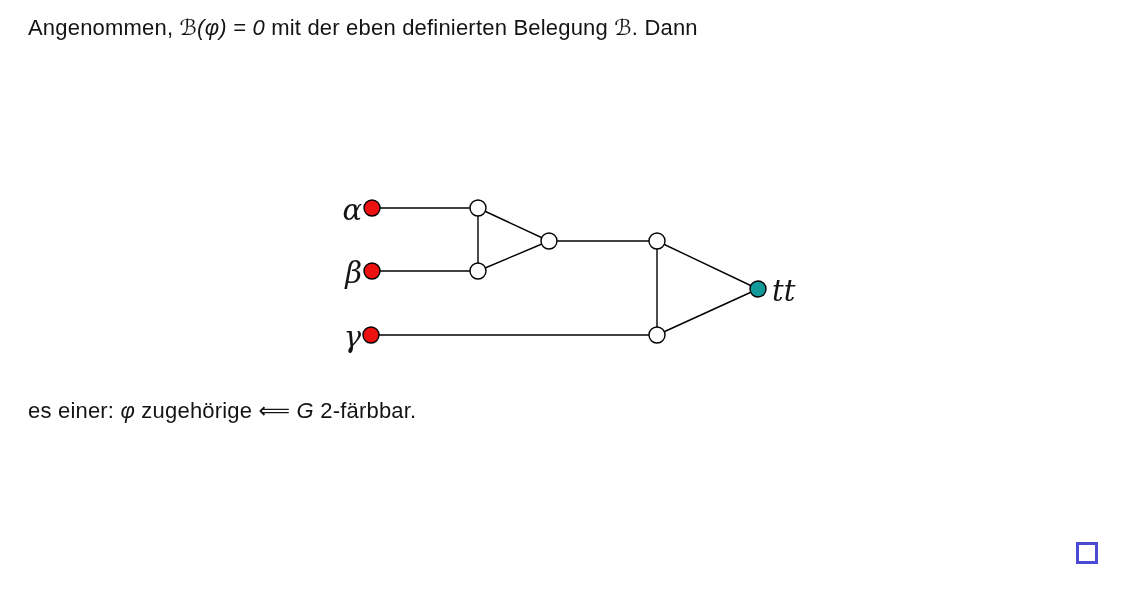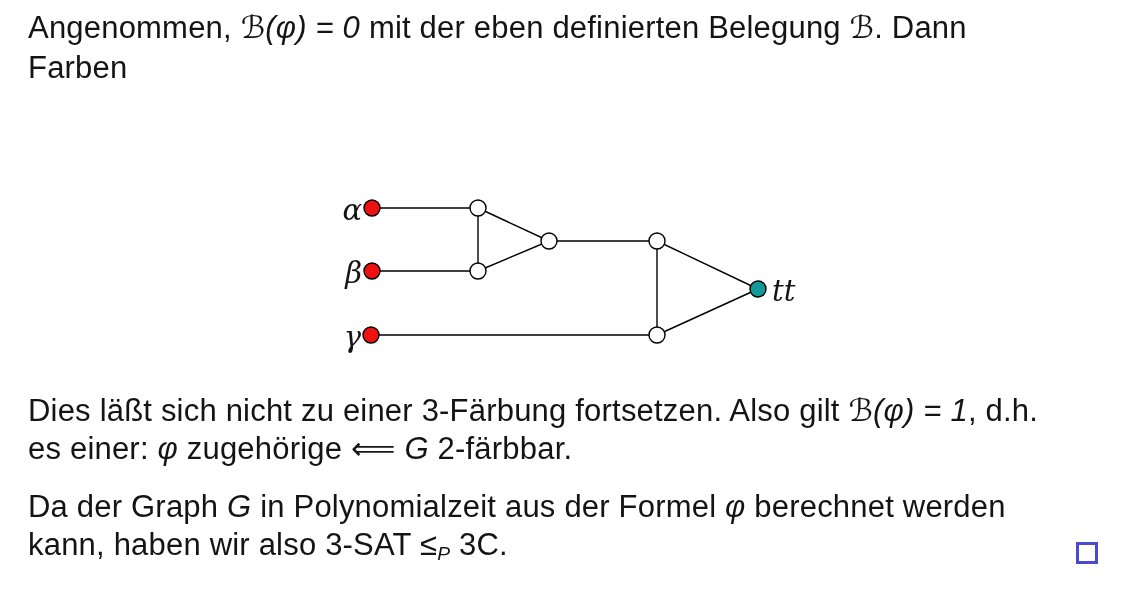--- a/index.html
+++ b/index.html
@@ -4,21 +4,21 @@
 <style>
   html,body{margin:0;padding:0;}
   body{
     width:1125px;height:593px;
     background:#ffffff;
     font-family:"Liberation Sans","DejaVu Sans",sans-serif;
     color:#141414;
     overflow:hidden;
   }
   .slide{position:relative;width:1125px;height:593px;}
-  .para{position:absolute;left:28px;font-size:31px;letter-spacing:0.2px;}
+  .para{position:absolute;left:28px;font-size:22px;letter-spacing:0.2px;}
   .para .line{white-space:pre;}
   #p-assumption{top:8px;line-height:40px;}
   #p-conclusion{top:392px;line-height:38px;}
   #p-reduction{top:488px;line-height:38px;}
   .it{font-style:italic;}
   .sub{font-size:0.62em;vertical-align:-0.25em;}
   .graph{position:absolute;left:330px;top:185px;}
   .graph text{
     font-family:"DejaVu Serif","Liberation Serif",serif;
     font-style:italic;font-size:29px;fill:#141414;
@@ -29,21 +29,20 @@
     background:#ffffff;
   }
 </style>
 </head>
 <body style="background: rgb(255, 255, 255); color: rgb(20, 20, 20);">
 
 <div class="slide">
 
   <div class="para" id="p-assumption">
       <div class="line"><span>Angenommen, </span><span class="it">ℬ(φ) = 0</span><span> mit der eben definierten Belegung </span><span class="it">ℬ</span><span>. Dann</span></div>
-      <div class="line"><span>Farben</span></div>
     </div>
 
   <svg class="graph" id="graph" width="500" height="175" viewBox="0 0 500 175">
       <line x1="42" y1="23" x2="148" y2="23" stroke="#000000" stroke-width="1.4"></line>
       <line x1="42" y1="86" x2="148" y2="86" stroke="#000000" stroke-width="1.4"></line>
       <line x1="148" y1="23" x2="148" y2="86" stroke="#000000" stroke-width="1.4"></line>
       <line x1="148" y1="23" x2="219" y2="56" stroke="#000000" stroke-width="1.4"></line>
       <line x1="148" y1="86" x2="219" y2="56" stroke="#000000" stroke-width="1.4"></line>
       <line x1="219" y1="56" x2="327" y2="56" stroke="#000000" stroke-width="1.4"></line>
       <line x1="327" y1="56" x2="327" y2="150" stroke="#000000" stroke-width="1.4"></line>
@@ -59,24 +58,19 @@
       <circle cx="327" cy="56" r="8" fill="#ffffff" stroke="#000000" stroke-width="1.4"></circle>
       <circle cx="327" cy="150" r="8" fill="#ffffff" stroke="#000000" stroke-width="1.4"></circle>
       <circle cx="428" cy="104" r="8" fill="#12999a" stroke="#000000" stroke-width="1.4"></circle>
       <text x="32" y="25" text-anchor="end" dominant-baseline="central">α</text>
       <text x="32" y="88" text-anchor="end" dominant-baseline="central">β</text>
       <text x="31" y="152" text-anchor="end" dominant-baseline="central">γ</text>
       <text x="442" y="106" text-anchor="start" dominant-baseline="central">tt</text>
     </svg>
 
   <div class="para" id="p-conclusion">
-      <div class="line"><span>Dies läßt sich nicht zu einer 3-Färbung fortsetzen. Also gilt </span><span class="it">ℬ(φ) = 1</span><span>, d.h.</span></div>
       <div class="line"><span>es einer: </span><span class="it">φ</span><span> zugehörige ⟸ </span><span class="it">G</span><span> 2-färbbar.</span></div>
     </div>
 
-  <div class="para" id="p-reduction">
-      <div class="line"><span>Da der Graph </span><span class="it">G</span><span> in Polynomialzeit aus der Formel </span><span class="it">φ</span><span> berechnet werden</span></div>
-      <div class="line"><span>kann, haben wir also 3-SAT ≤</span><span class="it sub">P</span><span> 3C.</span></div>
-    </div>
 
   <div class="qed" style="border-color: rgb(74, 74, 210);"></div>
 
 </div>
 
 </body></html>

